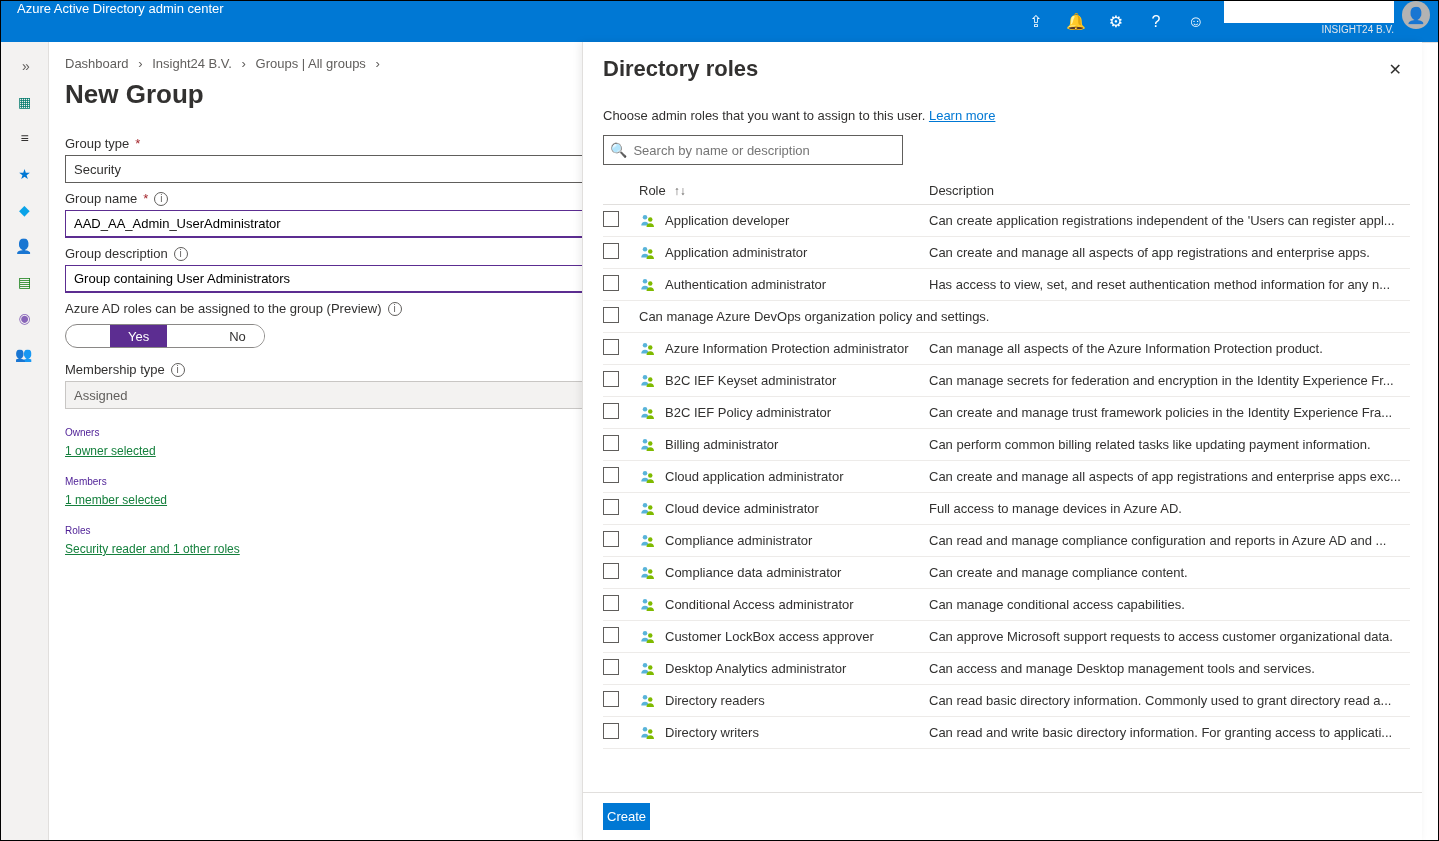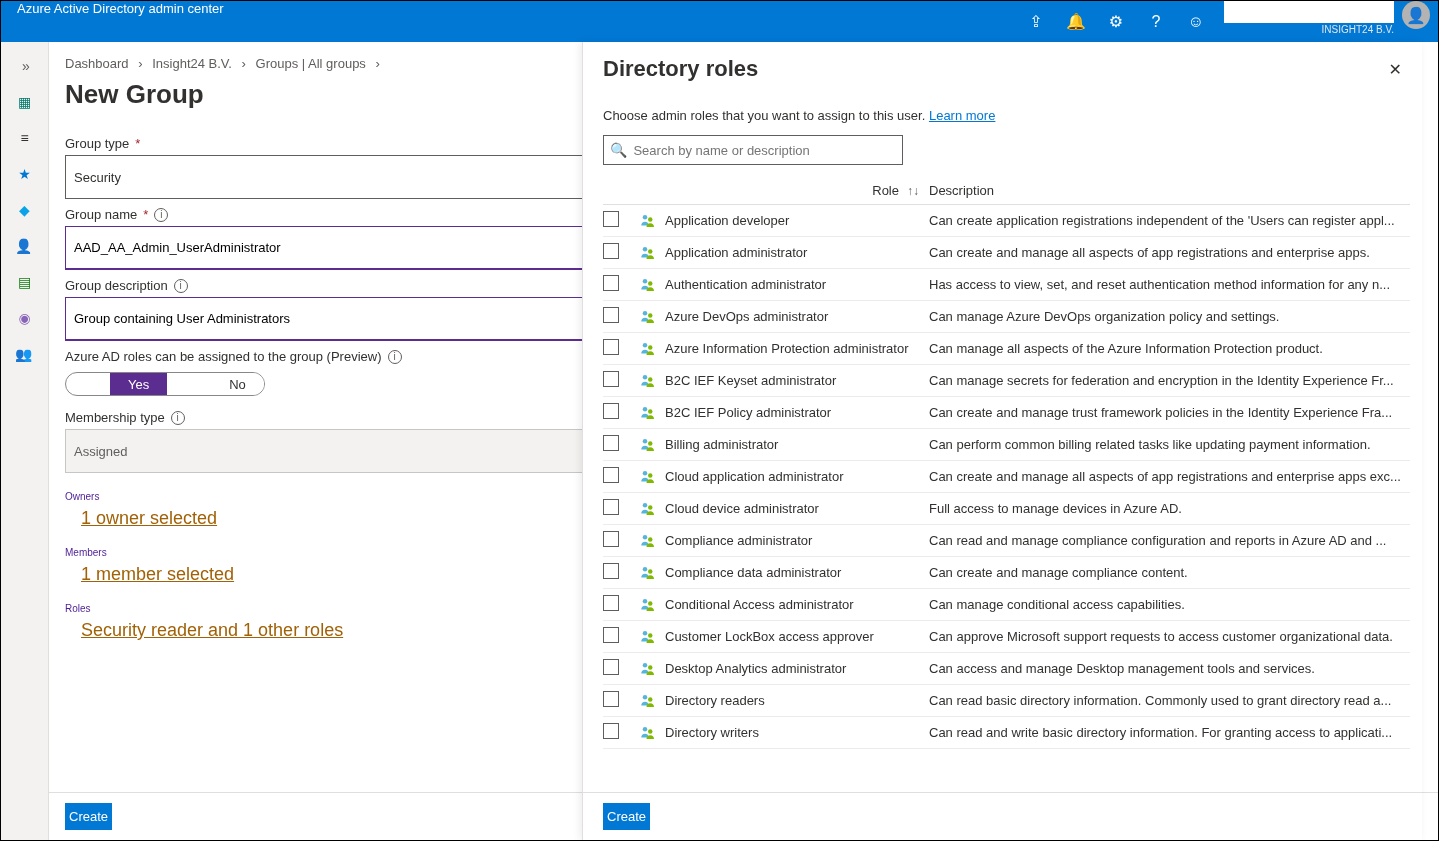--- a/index.html
+++ b/index.html
@@ -7,58 +7,58 @@
   .topbar { height: 41px; background: #0078d4; display: flex; align-items: flex-start; padding: 0 8px 0 16px; color: #fff; }
   .topbar .spacer { flex: 1; }
   .topbar .icon-btn { width: 40px; height: 41px; display: flex; align-items: center; justify-content: center; color: #fff; font-size: 16px; }
   .topbar .tenant-wrap { display:flex; flex-direction:column; align-items:flex-end; margin: 0 4px 0 8px; }
   .topbar .search-box { width: 170px; height: 22px; background: #fff; border: none; }
   .topbar .tenant-label { font-size: 10px; color: #e1e6eb; margin-top: 1px; }
   .topbar .avatar { width: 28px; height: 28px; border-radius: 50%; background: #b3b3b3; display:flex; align-items:center; justify-content:center; font-size:16px; color:#fff; margin-left:4px; }
   .main { display: flex; height: calc(841px - 43px); }
   .leftrail { width: 48px; background: #f3f2f1; border-right: 1px solid #e1dfdd; display: flex; flex-direction: column; align-items: center; padding-top: 8px; }
   .leftrail .rail-item { width: 32px; height: 32px; display:flex; align-items:center; justify-content:center; margin-bottom: 4px; font-size: 14px; }
-  .content { flex:1; position: relative; display:flex; flex-direction:column; }
+  .content { flex:1; position: relative; display:flex; flex-direction:row; }
   .breadcrumb { font-size: 13px; padding: 14px 16px 4px 16px; color: #605e5c; }
   .breadcrumb a { color: #605e5c; text-decoration: none; }
   .breadcrumb .sep { margin: 0 6px; color: #605e5c; }
   .page-title { font-size: 26px; font-weight: 600; padding: 4px 16px 18px 16px; }
   .form-area { padding: 0 16px; max-width: 760px; }
   .form-label { font-size: 13px; color: #323130; margin-top: 8px; margin-bottom: 4px; display:flex; align-items:center; gap:6px; }
   .required { color: #a4262c; }
-  .input, .select { width: 100%; height: 44px; border: 1px solid #605e5c; padding: 0 8px; font-size: 13px; background:#fff; }
+  .input, .select { width: 100%; height: 28px; border: 1px solid #605e5c; padding: 0 8px; font-size: 13px; background:#fff; }
   .input.active { border: 1px solid #5c2d91; border-bottom: 2px solid #5c2d91; }
   .select { display:flex; align-items:center; justify-content:space-between; }
   .disabled-field { background:#f3f2f1; color:#605e5c; border:1px solid #c8c6c4; }
   .toggle-group { display:inline-flex; border:1px solid #8a8886; border-radius: 12px; overflow:hidden; height:24px; margin-top:4px; }
   .toggle-opt { padding: 0 18px; font-size:13px; display:flex; align-items:center;margin-left:44px; }
   .toggle-opt.active { background:#5c2d91; color:#fff; }
   .toggle-opt.inactive { background:#fff; color:#323130; }
   .section-label { margin-top: 18px; font-size: 10px; color:#4c1d95; }
-  .link { color:#a16207; font-size:18px; margin-top:6px; display:inline-block;margin-left:16px; }
+  .link { color:#15803d; font-size:12px; margin-top:6px; display:inline-block; }
   .info-icon { display:inline-flex; width:14px; height:14px; border:1px solid #605e5c; border-radius:50%; font-size:10px; align-items:center; justify-content:center; color:#605e5c; }
   .form-scroll { flex:1; overflow:auto; }
   .footer-bar { border-top:1px solid #e1dfdd; padding: 10px 16px; }
   .primary-btn { background:#0078d4; color:#fff; border:none; padding: 6px 4px; font-size:13px; cursor:pointer; }
   
   .flyout { position:absolute; top:0; right:16px; bottom:0; width: 840px; background:#fff; border-left:1px solid #e1dfdd; display:flex; flex-direction:column; box-shadow: -2px 0 8px rgba(0,0,0,0.08);}
   .flyout-header { display:flex; align-items:center; justify-content:space-between; padding: 14px 20px 6px 20px;}
   .flyout-title { font-size: 22px; font-weight:600;}
   .flyout-close { font-size:16px; cursor:pointer; }
   .flyout-desc { padding: 20px 20px 12px 20px; font-size:13px; color:#323130; }
   .flyout-desc .learn { color:#0078d4; }
   .search-wrap { margin: 0 20px 12px 20px; width: 300px; height:30px; border:1px solid #605e5c; display:flex; align-items:center; padding: 0 6px; gap:6px; }
   .search-wrap input { border:none; outline:none; flex:1; font-size:13px; }
   .search-wrap .sicon { color:#0078d4; font-size:14px; }
   .roles-table { flex:1; overflow-y:auto; padding: 0 12px 0 20px; }
   .roles-header { display:flex; align-items:center; border-bottom:1px solid #e1dfdd; padding: 6px 0; color:#323130; }
   .col-check { width:36px; }
   .col-role { width: 290px; display:flex; align-items:center; gap:8px; }
   .col-desc { flex:1; white-space: nowrap; overflow:hidden; text-overflow:ellipsis; }
-  .roles-header .col-role { justify-content: flex-end; }
+  .roles-header .col-role { justify-content: flex-start; }
   .role-row { display:flex; align-items:center; border-bottom:1px solid #edebe9; height:32px; }
   .role-row .checkbox { width:16px; height:16px; border:1px solid #605e5c; display:inline-block; }
   .role-icon { display:inline-flex; width:18px; height:18px; position:relative; }
   .role-icon svg { width:18px; height:18px; }
   .sort-icon { font-size:12px; color:#605e5c; margin-right:10px;}
   .flyout-footer { border-top:1px solid #e1dfdd; padding:10px 20px; }
   .rail-collapse { align-self:flex-end; margin-right:6px; color:#605e5c; }
   .chevron-down::after { content:"\25BE"; font-size:11px; color:#605e5c; }
 </style>
 </head>
@@ -224,31 +224,20 @@
                     <circle cx="15" cy="10" r="3" fill="#7fba00"></circle>
                     <path d="M10 20c0-3 2-5 5-5s5 2 5 5" fill="#7fba00"></path>
                   </svg>
                 </span>
                 <span>Authentication administrator</span>
               </div>
               <div class="col-desc">Has access to view, set, and reset authentication method information for any n...</div>
             </div>
             <div class="role-row">
               <div class="col-check"><span class="checkbox"></span></div>
-              <div class="col-role">
-                <span class="role-icon">
-                  <svg viewBox="0 0 24 24">
-                    <circle cx="8" cy="7" r="3" fill="#59b4d9"></circle>
-                    <path d="M3 18c0-3 2-5 5-5s5 2 5 5" fill="#59b4d9"></path>
-                    <circle cx="15" cy="10" r="3" fill="#7fba00"></circle>
-                    <path d="M10 20c0-3 2-5 5-5s5 2 5 5" fill="#7fba00"></path>
-                  </svg>
-                </span>
-                <span>Azure DevOps administrator</span>
-              </div>
               <div class="col-desc">Can manage Azure DevOps organization policy and settings.</div>
             </div>
             <div class="role-row">
               <div class="col-check"><span class="checkbox"></span></div>
               <div class="col-role">
                 <span class="role-icon">
                   <svg viewBox="0 0 24 24">
                     <circle cx="8" cy="7" r="3" fill="#59b4d9"></circle>
                     <path d="M3 18c0-3 2-5 5-5s5 2 5 5" fill="#59b4d9"></path>
                     <circle cx="15" cy="10" r="3" fill="#7fba00"></circle>

